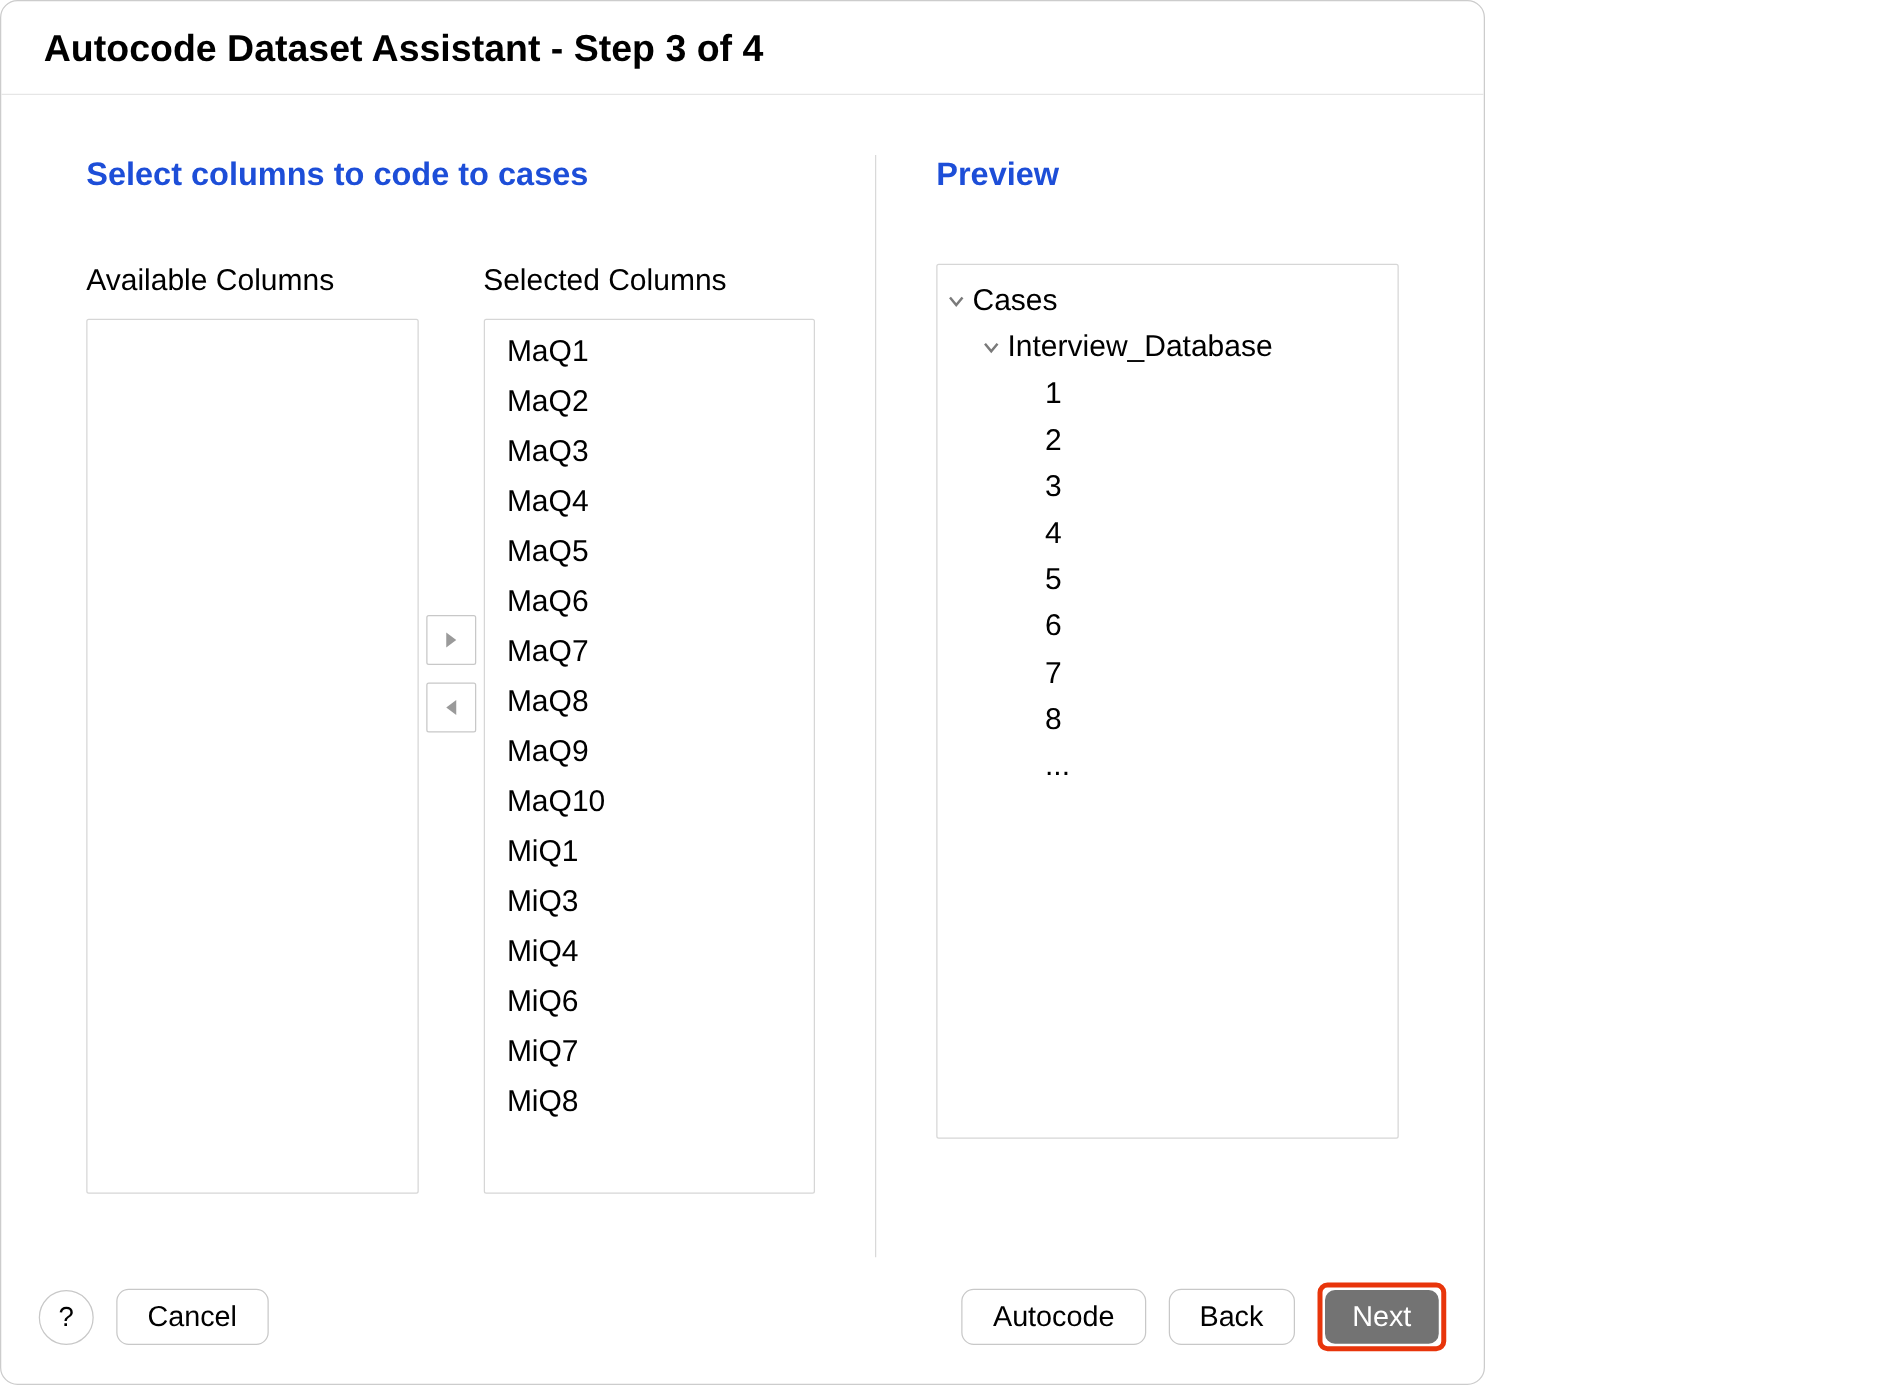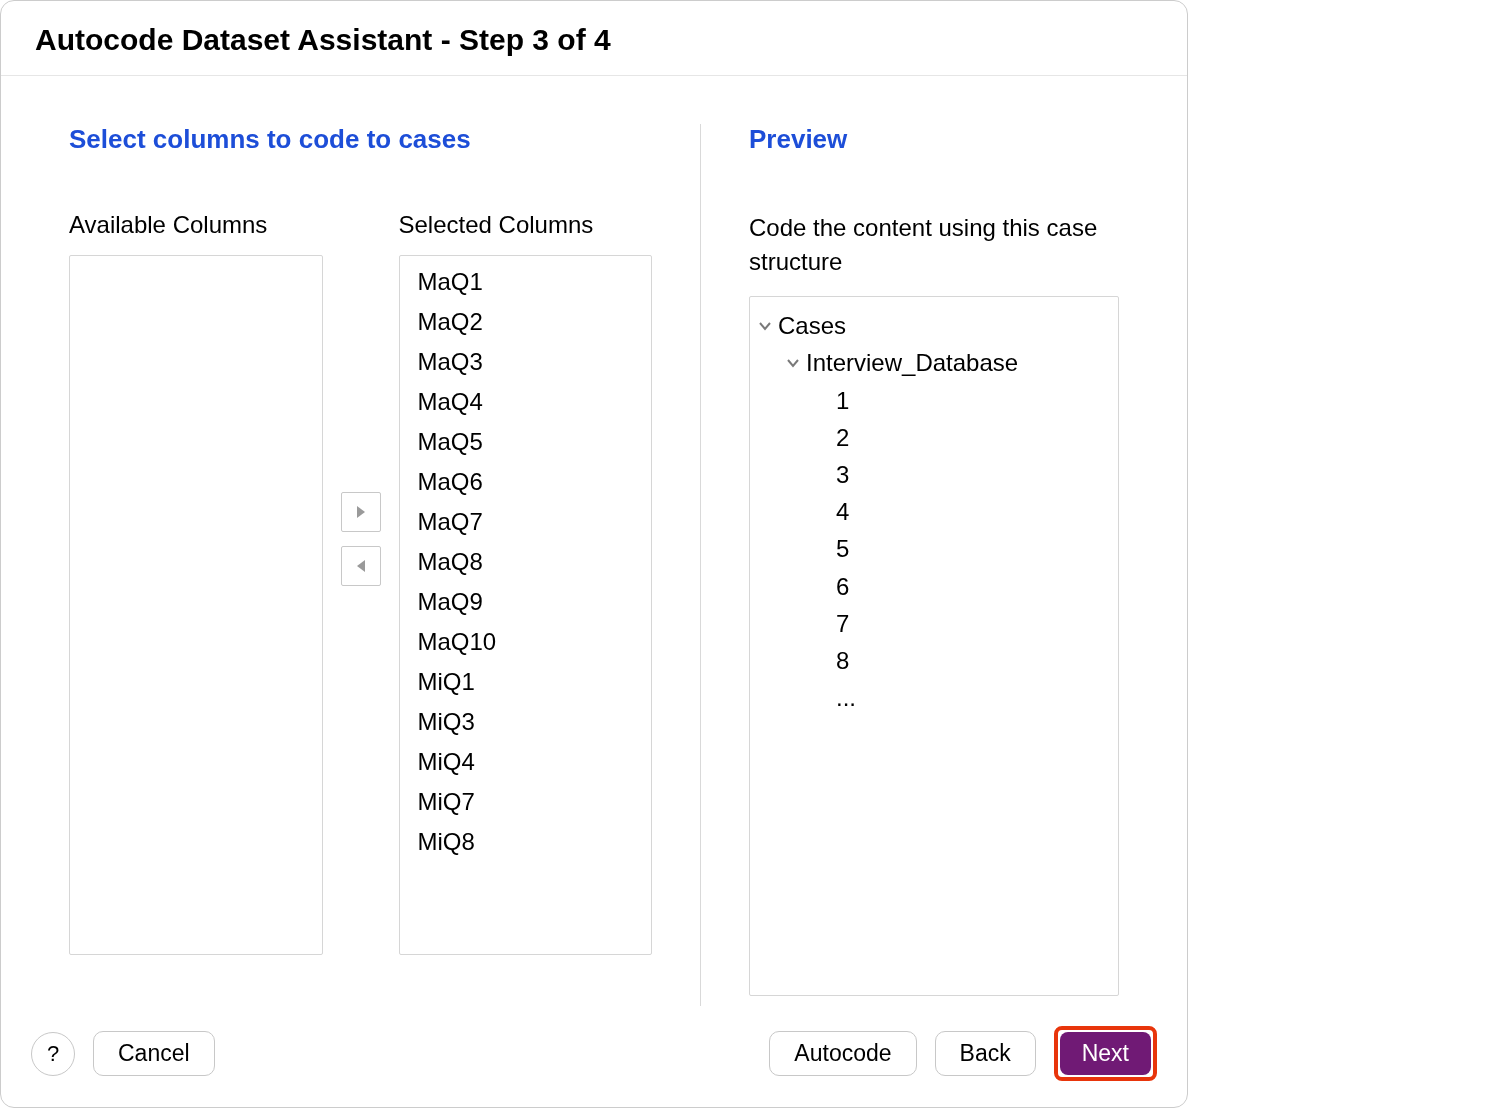--- a/index.html
+++ b/index.html
@@ -43,21 +43,21 @@
     }
     .section-title {
       font-size: 26px;
       font-weight: 700;
       color: #1d4ed8;
       margin-bottom: 56px;
     }
     .columns-row {
       display: flex;
       flex: 1;
-      gap: 18px;
+      gap: 6px;
     }
     .col-group {
       flex: 1;
       display: flex;
       flex-direction: column;
     }
     .col-label {
       font-size: 24px;
       color: #000;
       margin-bottom: 16px;
@@ -163,21 +163,21 @@
       cursor: pointer;
       color: #000;
     }
     .footer-spacer { flex: 1; }
     .next-wrap {
       border: 4px solid #e8350b;
       border-radius: 8px;
       padding: 2px;
     }
     .next-btn {
-      background: #701a75;
+      background: #737373;
       color: #fff;
       border: none;
       border-radius: 8px;
       padding: 8px 22px;
       font-size: 23px;
       cursor: pointer;
     }
   </style>
 </head>
 <body>
@@ -220,30 +220,30 @@
               <div class="listbox-item">MaQ4</div>
               <div class="listbox-item">MaQ5</div>
               <div class="listbox-item">MaQ6</div>
               <div class="listbox-item">MaQ7</div>
               <div class="listbox-item">MaQ8</div>
               <div class="listbox-item">MaQ9</div>
               <div class="listbox-item">MaQ10</div>
               <div class="listbox-item">MiQ1</div>
               <div class="listbox-item">MiQ3</div>
               <div class="listbox-item">MiQ4</div>
+              <div class="listbox-item">MiQ6</div>
               <div class="listbox-item">MiQ7</div>
               <div class="listbox-item">MiQ8</div>
             </div>
         </div>
       </div>
     </div>
 
     <div class="right-section">
       <div class="section-title">Preview</div>
-      <div class="preview-desc">Code the content using this case structure</div>
       <div class="tree" id="preview-tree">
           <div class="tree-item">
             <span class="chev">
               <svg width="14" height="14" viewBox="0 0 14 14">
                 <polyline points="2,4 7,10 12,4" fill="none" stroke="#7a7a7a" stroke-width="2"></polyline>
               </svg>
             </span>
             <span>Cases</span>
           </div>
           <div class="tree-item indent-1">

